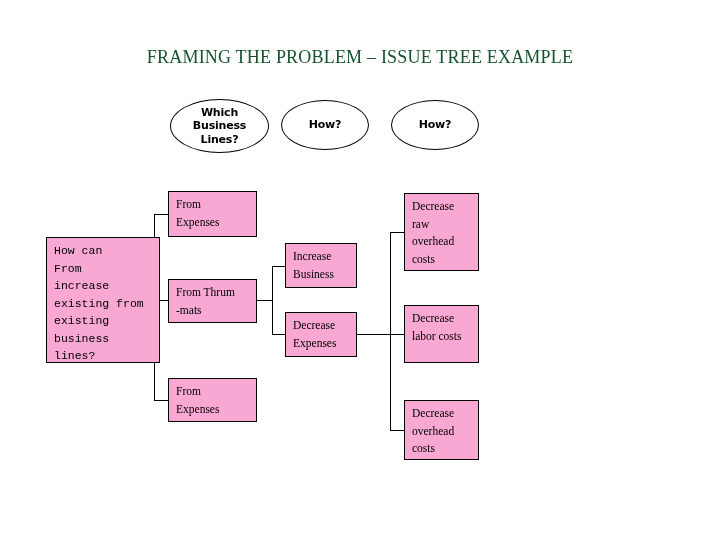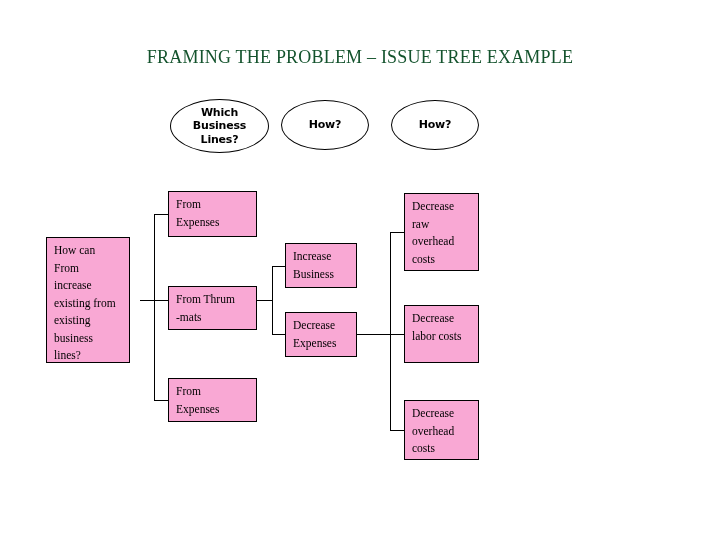--- a/index.html
+++ b/index.html
@@ -115,36 +115,36 @@
   <div class="vline" style="left:272px; top:266px; height:68px;"></div>
   <div class="hline" style="left:272px; top:266px; width:13px;"></div>
   <div class="hline" style="left:272px; top:334px; width:13px;"></div>
 
   <div class="hline" style="left:357px; top:334px; width:33px;"></div>
   <div class="vline" style="left:390px; top:232px; height:198px;"></div>
   <div class="hline" style="left:390px; top:232px; width:14px;"></div>
   <div class="hline" style="left:390px; top:334px; width:14px;"></div>
   <div class="hline" style="left:390px; top:430px; width:14px;"></div>
 
-  <div class="box" style="left:46px; top:237px; width:84px; height:126px;">
+  <div class="box" style="left:46px; top:237px; width:114px; height:126px;font-family:Liberation Mono, monospace;">
     <span class="ln">How can</span>
     <span class="ln">From</span>
     <span class="ln">increase</span>
     <span class="ln">existing from</span>
     <span class="ln">existing</span>
     <span class="ln">business</span>
     <span class="ln">lines?</span>
   </div>
 
   <div class="box" style="left:168px; top:191px; width:89px; height:46px;">
     <span class="ln">From</span>
     <span class="ln">Expenses</span>
   </div>
 
-  <div class="box" style="left:168px; top:279px; width:89px; height:44px;margin-top:7px;">
+  <div class="box" style="left:168px; top:279px; width:89px; height:44px;">
     <span class="ln">From Thrum</span>
     <span class="ln">-mats</span>
   </div>
 
   <div class="box" style="left:168px; top:378px; width:89px; height:44px;">
     <span class="ln">From</span>
     <span class="ln">Expenses</span>
   </div>
 
   <div class="box" style="left:285px; top:243px; width:72px; height:45px;">

